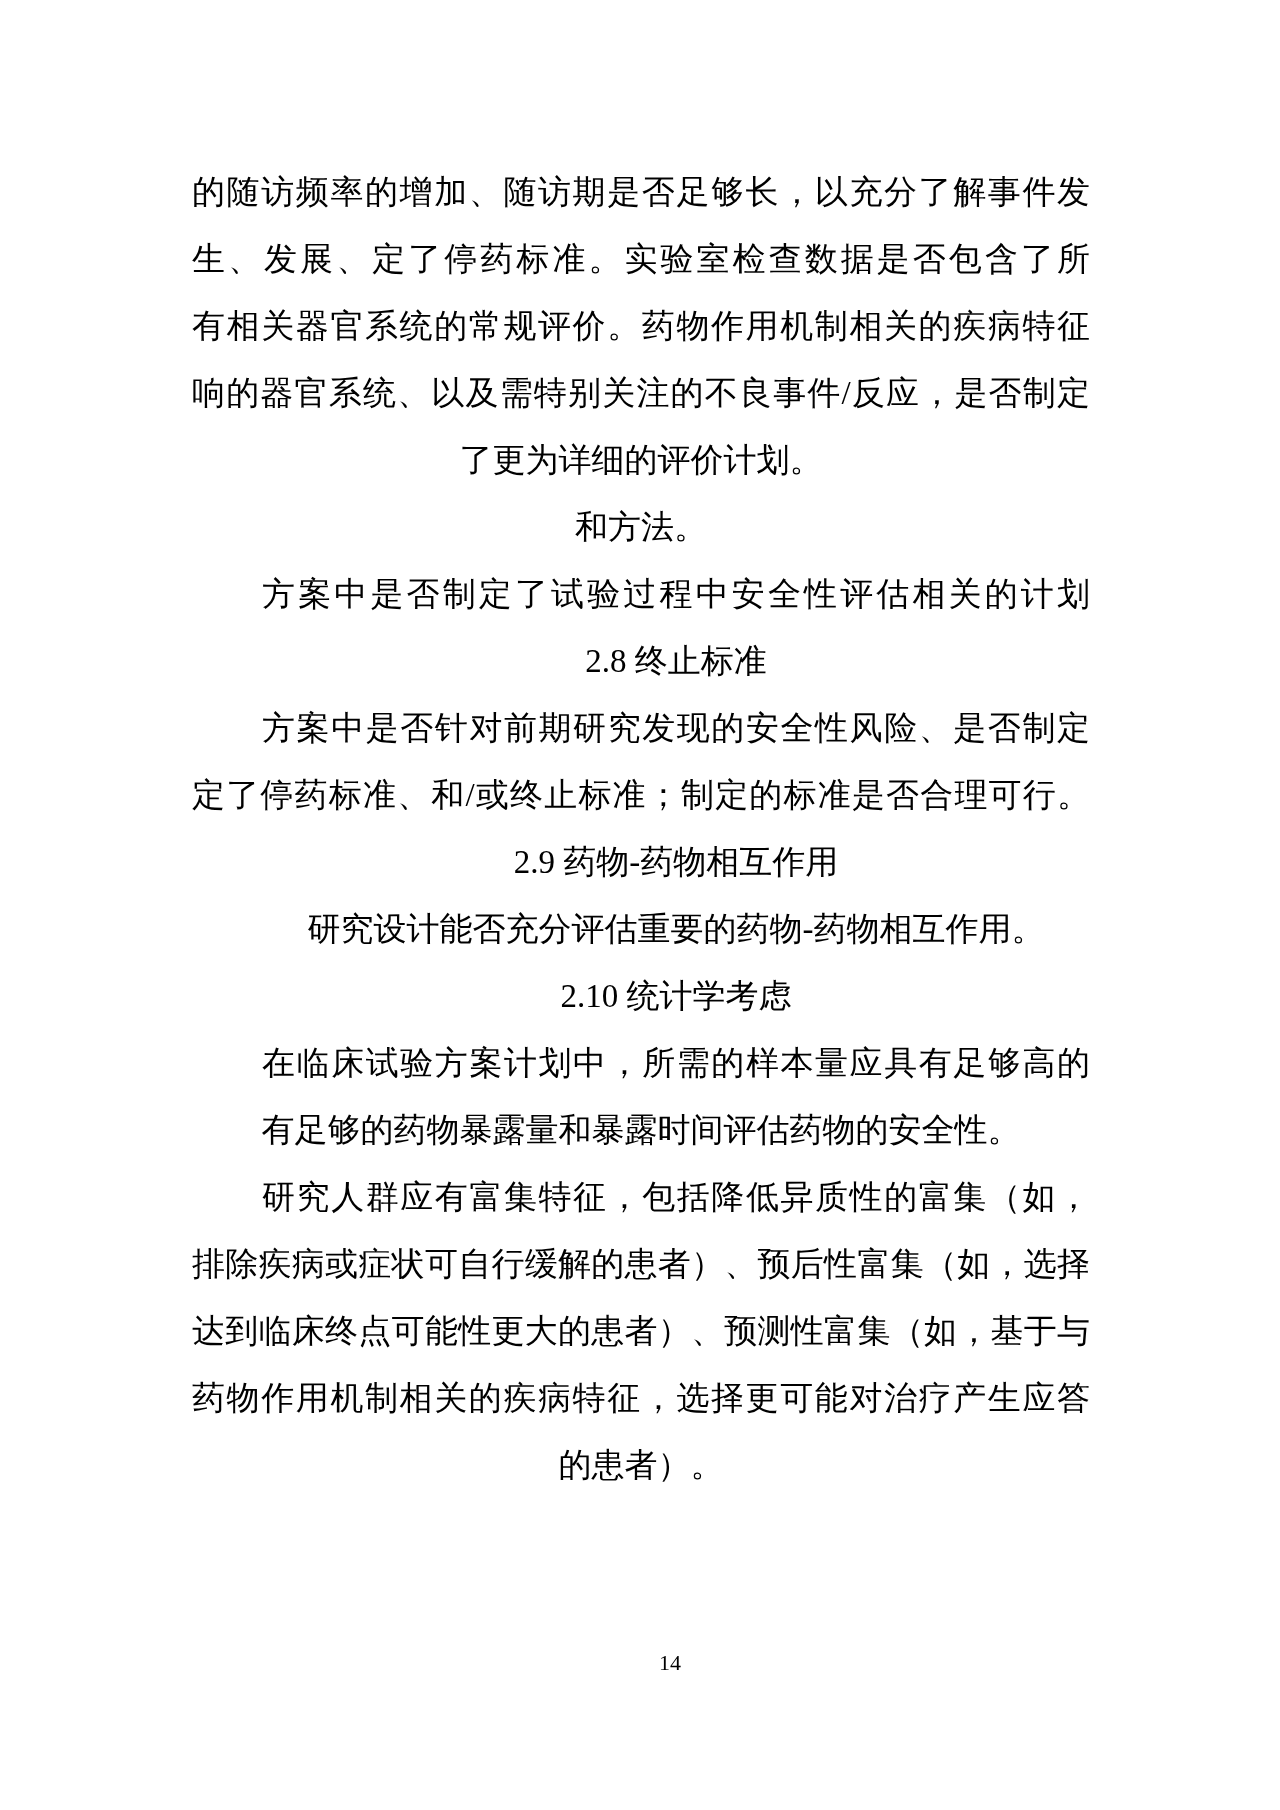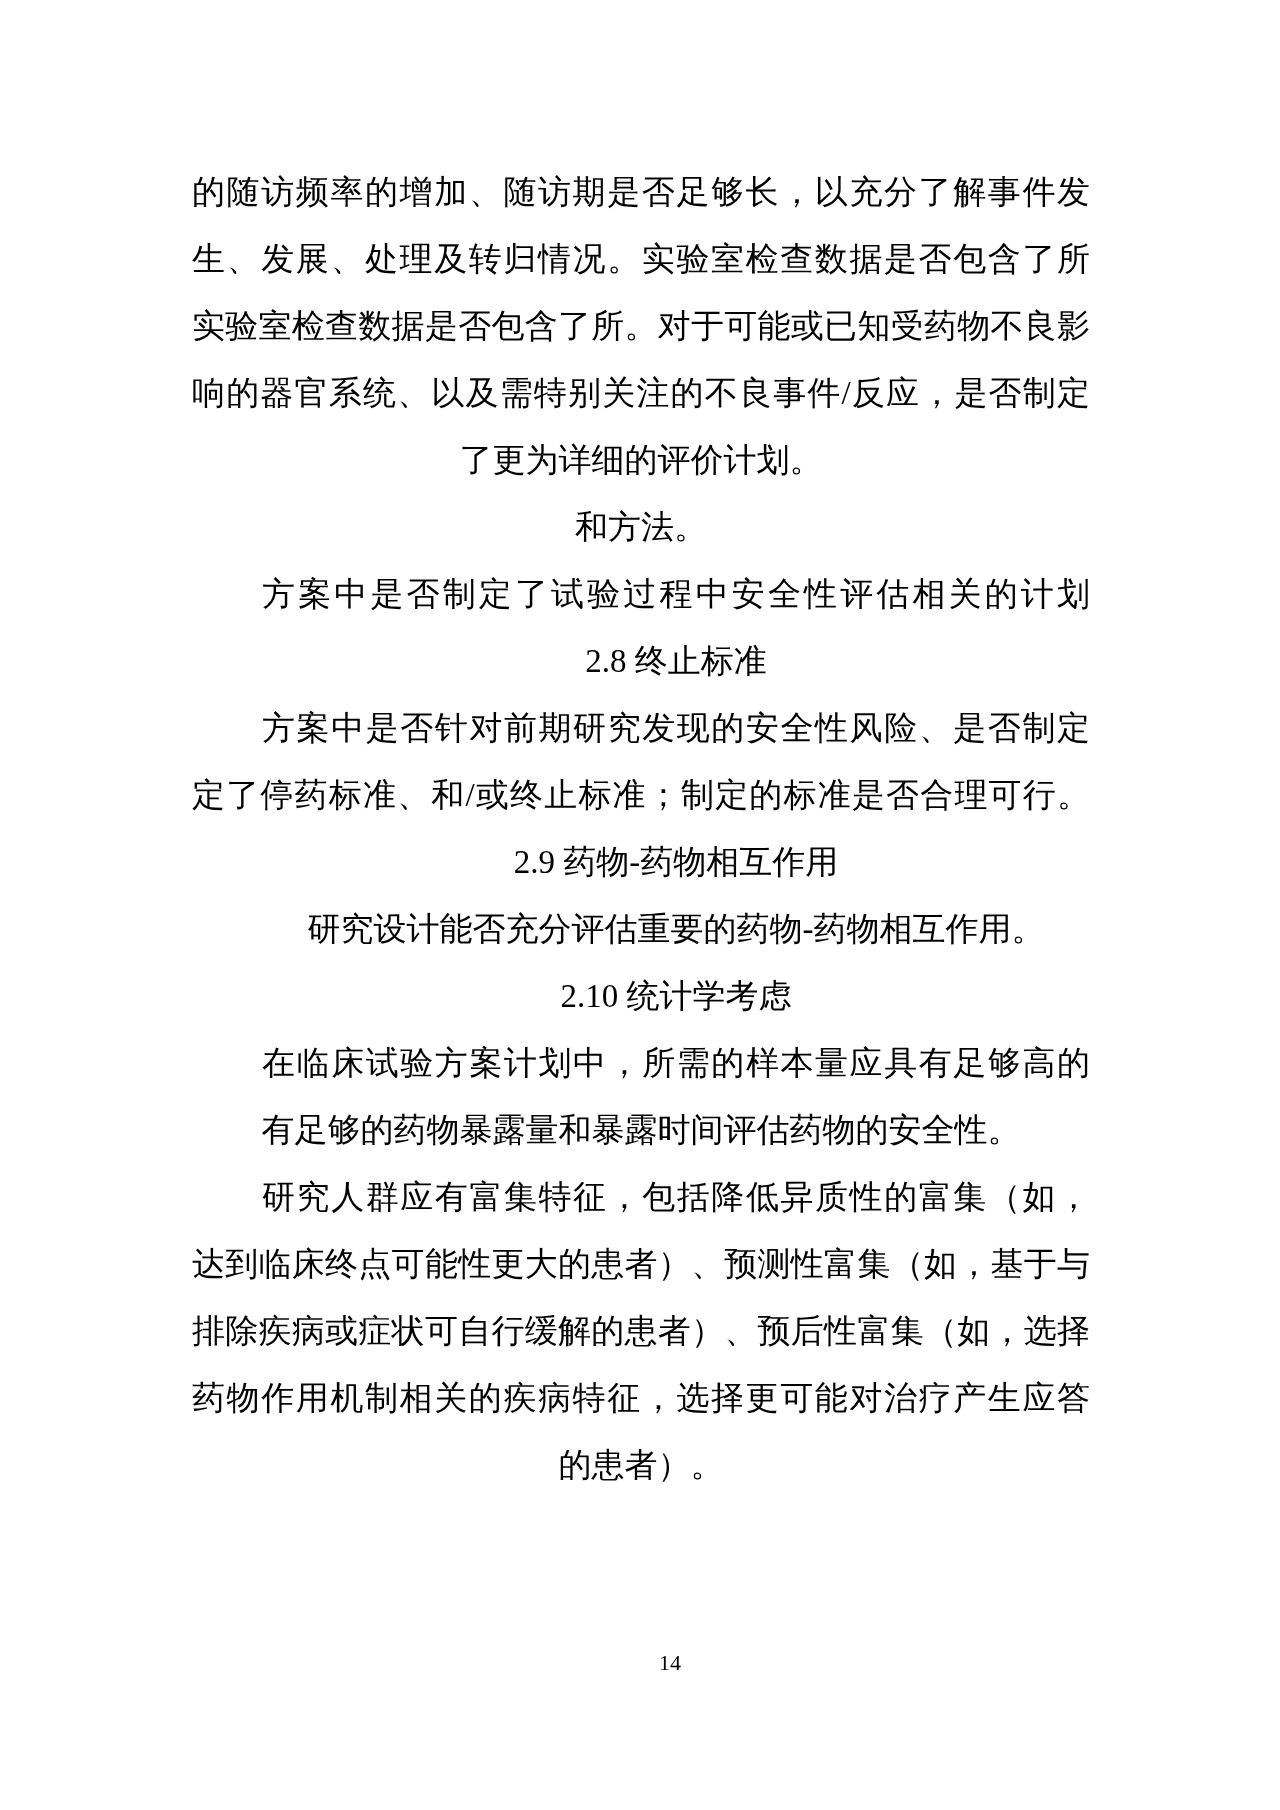--- a/index.html
+++ b/index.html
@@ -53,22 +53,22 @@
   }
 </style>
 </head>
 <body>
 
 <div class="page">
   <div class="text-column">
 
     <div class="para">
       <div class="ln j">的随访频率的增加、随访期是否足够长，以充分了解事件发</div>
-      <div class="ln j">生、发展、处理及转归情况。实验室检查数据是否包含了所</div>
-      <div class="ln j">实验室检查数据是否包含了所。对于可能或已知受药物不良影</div>
+      <div class="ln j">生、发展、定了停药标准。实验室检查数据是否包含了所</div>
+      <div class="ln j">有相关器官系统的常规评价。药物作用机制相关的疾病特征</div>
       <div class="ln j">响的器官系统、以及需特别关注的不良事件/反应，是否制定</div>
       <div class="ln">了更为详细的评价计划。</div>
     </div>
 
     <div class="para">
       <div class="ln">和方法。</div>
       <div class="ln j ind">方案中是否制定了试验过程中安全性评估相关的计划</div>
     </div>
 
     <div class="para">
@@ -92,22 +92,22 @@
       <div class="ln ind">2.10 统计学考虑</div>
     </div>
 
     <div class="para">
       <div class="ln j ind">在临床试验方案计划中，所需的样本量应具有足够高的</div>
       <div class="ln">有足够的药物暴露量和暴露时间评估药物的安全性。</div>
     </div>
 
     <div class="para">
       <div class="ln j ind">研究人群应有富集特征，包括降低异质性的富集（如，</div>
+      <div class="ln j">排除疾病或症状可自行缓解的患者）、预后性富集（如，选择</div>
       <div class="ln j">达到临床终点可能性更大的患者）、预测性富集（如，基于与</div>
-      <div class="ln j">排除疾病或症状可自行缓解的患者）、预后性富集（如，选择</div>
       <div class="ln j">药物作用机制相关的疾病特征，选择更可能对治疗产生应答</div>
       <div class="ln">的患者）。</div>
     </div>
 
   </div>
 
   <div class="footer">14</div>
 </div>
 
 </body></html>

